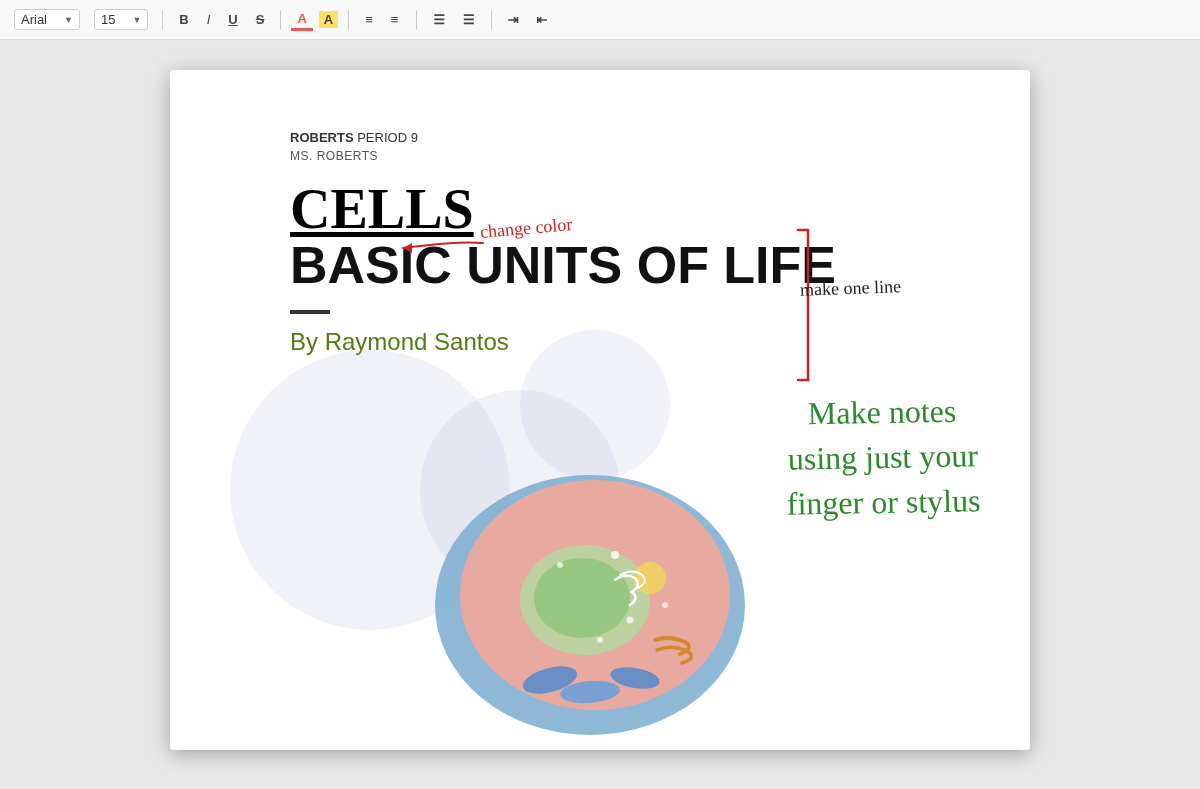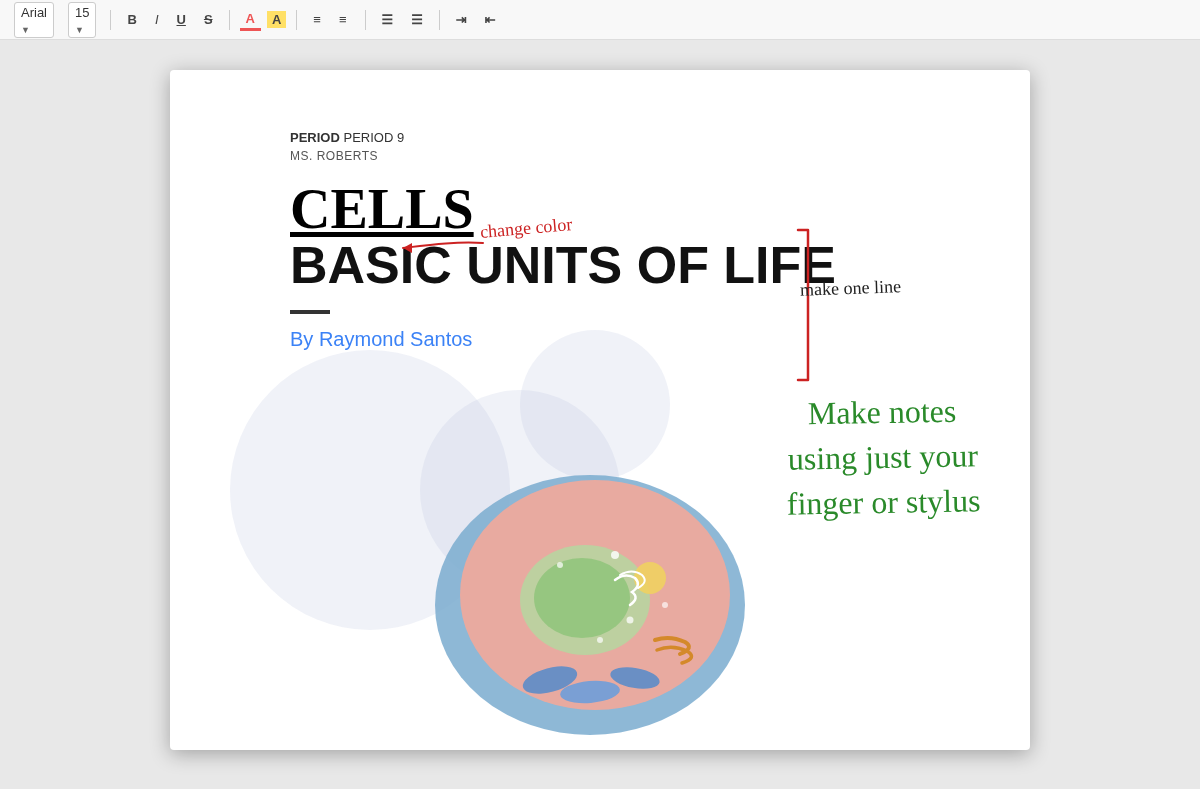--- a/index.html
+++ b/index.html
@@ -31,28 +31,27 @@
       padding: 2px 4px;
     }
     .toolbar-separator {
       width: 1px;
       height: 20px;
       background: #ccc;
       margin: 0 4px;
     }
     .toolbar-dropdown {
       display: flex;
-      align-items: flex-start;
-      gap: 5px;
+      align-items: center;
+      gap: 17px;
       border: 1px solid #ccc;
       border-radius: 3px;
       padding: 2px 6px;
       font-size: 13px;
       background: white;
-      flex-direction: column;
     }
     .chevron {
       font-size: 9px;
       color: #666;
     }
     .toolbar-btn {
       padding: 2px 6px;
       font-size: 13px;
       font-weight: bold;
       color: #444;
@@ -146,22 +145,22 @@
     }
 
     .title-divider {
       width: 40px;
       height: 4px;
       background: #333;
       margin: 16px 0 14px 0;
     }
 
     .author-line {
-      font-size: 20px;
-      color: #3b82f6;
+      font-size: 24px;
+      color: #4d7c0f;
       font-weight: 500;
     }
 
     
     .annotation-change-color {
       position: absolute;
       top: 148px;
       left: 310px;
       font-family: 'Segoe Script', 'Bradley Hand', cursive;
       font-size: 18px;
@@ -255,21 +254,21 @@
 
     
     <div class="bg-circles">
       <div class="bg-circle bg-circle-1"></div>
       <div class="bg-circle bg-circle-2"></div>
       <div class="bg-circle bg-circle-3"></div>
     </div>
 
     
     <div class="subject-line">
-      <span class="subject-bold">PERIOD</span>
+      <span class="subject-bold">ROBERTS</span>
       <span>PERIOD 9</span>
     </div>
     <div class="teacher-line">MS. ROBERTS</div>
 
     
     <div style="position:relative; display:inline-block;">
       <span class="title-cells">CELLS</span>
     </div>
 
     

